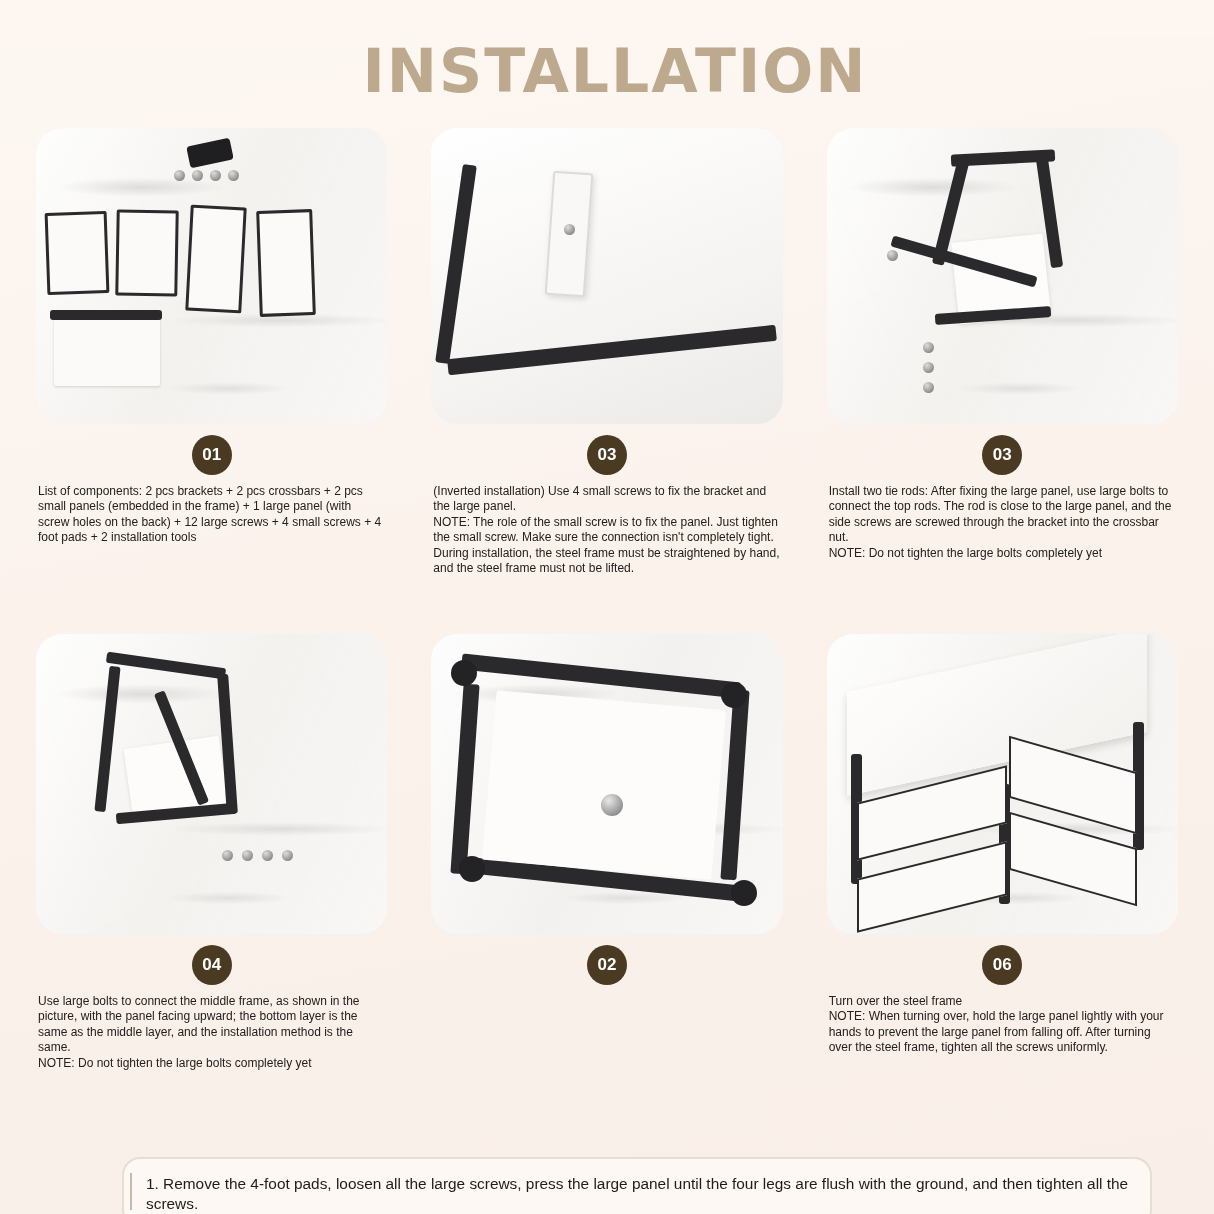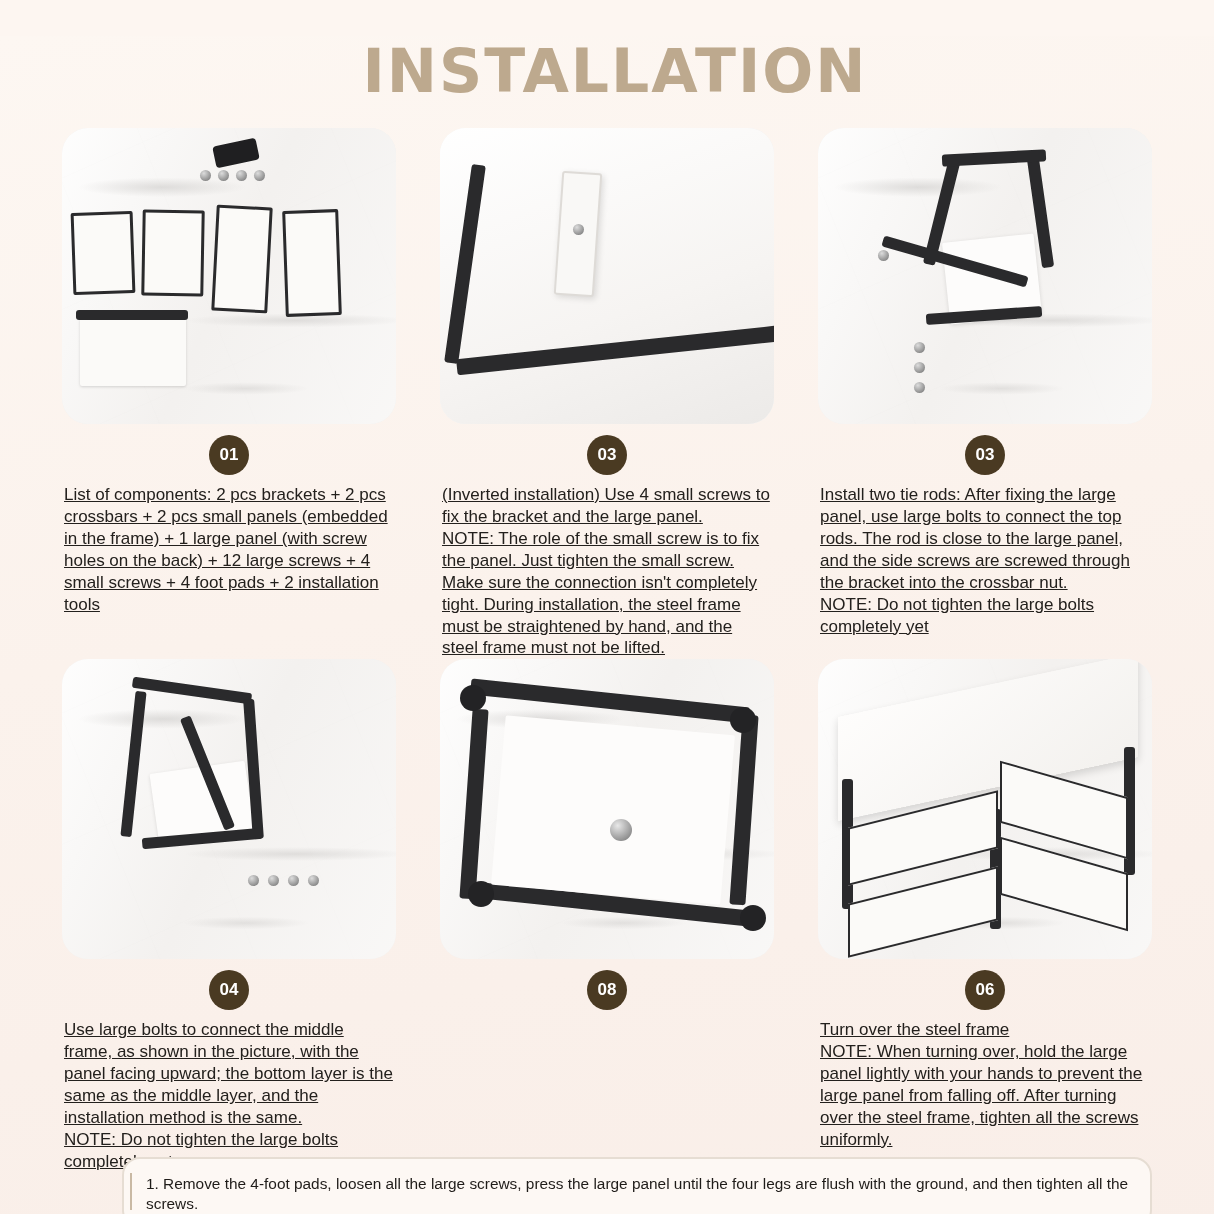--- a/index.html
+++ b/index.html
@@ -26,21 +26,21 @@
     letter-spacing: 2px;
     color: #bda98e;
     margin: 36px 0 22px 16px;
     font-family: "DejaVu Sans", sans-serif;
   }
   .grid {
     display: grid;
     grid-template-columns: repeat(3, 1fr);
     column-gap: 18px;
     row-gap: 0px;
-    padding: 0 62px;
+    padding: 0 36px;
     gap: 44px;
   }
   .cell { display: flex; flex-direction: column; align-items: stretch; }
 
   .photo {
     position: relative;
     height: 296px;
     border-radius: 26px;
     overflow: hidden;
     background: #f4f2f0;
@@ -70,28 +70,27 @@
   .step-badge {
     width: 40px; height: 40px; border-radius: 50%;
     background: #4a3a22;
     color: #fff;
     font-size: 17px; font-weight: bold;
     display: flex; align-items: center; justify-content: center;
     margin: 11px auto 9px auto;
     font-family: "Liberation Sans", sans-serif;
   }
   .caption {
-    font-size: 17px;
+    font-size: 12px;
     line-height: 1.29;
     color: #23201d;
     font-family: "Liberation Sans", sans-serif;
     white-space: pre-line;
     padding: 0 2px;
     min-height: 150px;
-    text-decoration: underline;
   }
   .row2 .photo { height: 300px; }
 
   .tips {
     position: absolute;
     left: 122px; right: 62px; bottom: 22px;
     border: 2px solid #e6ddd3;
     border-radius: 18px;
     background: #fdf8f4;
     display: flex;
@@ -208,21 +207,21 @@
         <div class="bar" style="left:26px;top:50px;width:16px;height:190px;transform:rotate(4deg);"></div>
         <div class="bar" style="left:296px;top:56px;width:16px;height:190px;transform:rotate(4deg);"></div>
         <div class="bar" style="left:40px;top:238px;width:280px;height:16px;transform:rotate(6deg);"></div>
         <div class="panelwhite" style="left:58px;top:66px;width:230px;height:170px;border-width:0;background:#fdfcfb;transform:rotate(5deg);"></div>
         <div style="position:absolute;left:20px;top:26px;width:26px;height:26px;border-radius:50%;background:#232325;"></div>
         <div style="position:absolute;left:290px;top:48px;width:26px;height:26px;border-radius:50%;background:#232325;"></div>
         <div style="position:absolute;left:28px;top:222px;width:26px;height:26px;border-radius:50%;background:#232325;"></div>
         <div style="position:absolute;left:300px;top:246px;width:26px;height:26px;border-radius:50%;background:#232325;"></div>
         <div style="position:absolute;left:170px;top:160px;width:22px;height:22px;border-radius:50%;background:radial-gradient(circle at 35% 30%,#e8e8e8,#a0a0a0 60%,#717171);"></div>
       </div>
-      <div class="step-badge">08</div>
+      <div class="step-badge">02</div>
     </div>
 
     <div class="cell">
       <div class="photo">
         <div class="marble"></div>
         <div class="veins"></div>
         <div style="position:absolute;left:20px;top:26px;width:300px;height:104px;background:linear-gradient(150deg,#fefdfc,#f3f1ee);transform:skewY(-12deg);box-shadow:0 4px 8px rgba(0,0,0,0.14);"></div>
         <div class="bar" style="left:24px;top:120px;width:11px;height:130px;"></div>
         <div class="bar" style="left:172px;top:150px;width:11px;height:120px;"></div>
         <div class="bar" style="left:306px;top:88px;width:11px;height:128px;"></div>

